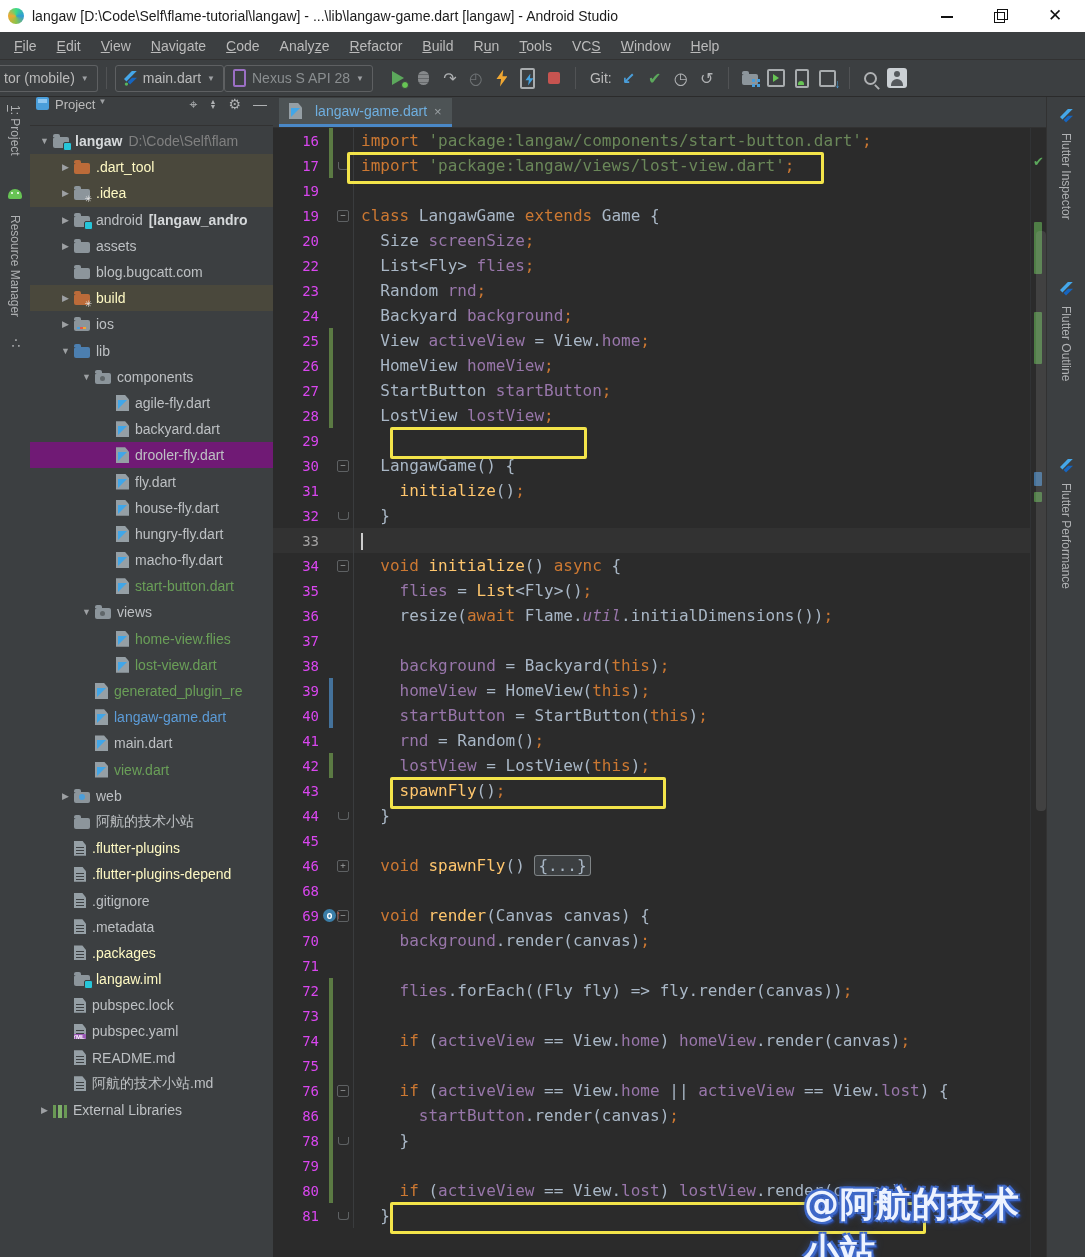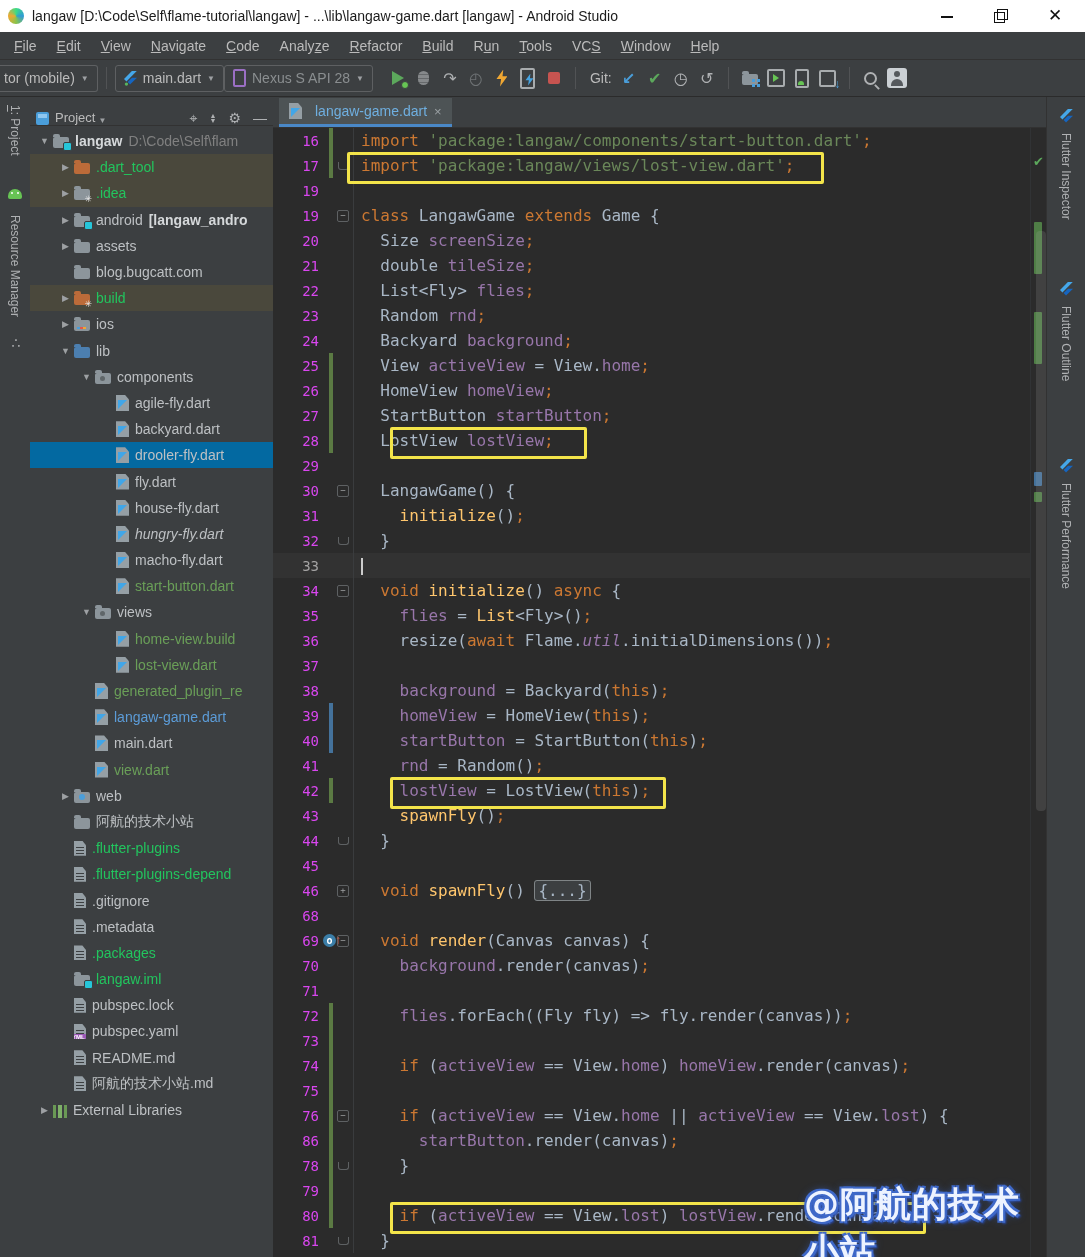--- a/index.html
+++ b/index.html
@@ -52,37 +52,37 @@
   .avatar::before{content:"";position:absolute;left:7px;top:3px;width:6px;height:6px;border-radius:50%;background:#55595D;}
   .avatar::after{content:"";position:absolute;left:4px;top:11px;width:12px;height:7px;border-radius:6px 6px 0 0;background:#55595D;}
   .flutter-ic{display:inline-block;}
   
   #leftbar{position:absolute;left:0;top:97px;width:30px;bottom:0;background:#3C3F41;border-right:1px solid #323232;}
   .vtext{writing-mode:vertical-rl;font-size:12px;color:#AFB1B3;position:absolute;left:8px;white-space:nowrap;}
   .android-head{position:absolute;left:8px;width:14px;height:10px;background:#67C454;border-radius:7px 7px 2px 2px;}
   .android-head::after{content:"";position:absolute;left:3px;top:3px;width:2px;height:2px;border-radius:50%;background:#fff;box-shadow:6px 0 #fff;}
   
   #project{position:absolute;left:30px;top:97px;width:243px;bottom:0;background:#3C3F41;overflow:hidden;}
-  #proj-header{height:28px;display:flex;align-items:flex-end;padding:0 6px;border-bottom:1px solid #323232;}
+  #proj-header{height:28px;display:flex;align-items:flex-start;padding:0 6px;border-bottom:1px solid #323232;}
   .pw-icon{width:13px;height:13px;background:#4A9EDA;border-radius:2px;margin-right:6px;position:relative;}
   .pw-icon::after{content:"";position:absolute;left:2px;top:2px;right:2px;height:4px;background:#8FC7F0;}
   #proj-title{color:#BBBBBB;font-size:13px;}
   .hdr-caret{font-size:8px;color:#9DA0A3;margin-left:3px;}
   #proj-tools{margin-left:auto;display:flex;align-items:center;gap:12px;color:#AFB1B3;}
   .ht{font-size:14px;line-height:14px;}
   .collapse-ic{display:flex;flex-direction:column;font-size:7px;line-height:5px;color:#AFB1B3;}
   #tree{position:absolute;top:31px;left:0;right:0;}
   .trow{display:flex;align-items:center;height:26.2px;white-space:nowrap;overflow:hidden;font-size:14px;}
   .trow .arr{flex:0 0 17px;text-align:center;font-size:9px;color:#9DA0A3;}
   .tl{color:#BDC0C3;}
-  .tl.c-o{color:#22c55e;} .tl.c-g{color:#6A9F58;} .tl.c-b{color:#5C9CD8;}
+  .tl.c-o{color:#fef9c3;} .tl.c-g{color:#6A9F58;} .tl.c-b{color:#5C9CD8;}
   .tl.bold{font-weight:bold;color:#D5D8DA;}
   .tsfx{color:#808080;margin-left:6px;}
   .tsfx.bold{color:#D5D8DA;font-weight:bold;}
-  .trow.bg-x{background:#4A483C;} .trow.bg-s{background:#0369a1;}
+  .trow.bg-x{background:#4A483C;} .trow.bg-s{background:#701a75;}
   .ti{flex:0 0 auto;margin-right:6px;position:relative;}
   .fbase{width:16px;height:11px;border-radius:2px;margin-top:3px;background:#8C959B;position:relative;}
   .fbase::before{content:"";position:absolute;top:-3px;left:0;width:7px;height:3px;background:inherit;border-radius:2px 2px 0 0;}
   .ti-proj{background:#8C959B;} .ti-proj::after{content:"";position:absolute;right:-3px;bottom:-3px;width:7px;height:7px;border-radius:2px;background:#26C6DA;border:1px solid #3C3F41;}
   .ti-dexc{background:#BC6B39;}
   .ti-didea::after,.ti-dbuild::after{content:"✳";position:absolute;right:-2px;bottom:-4px;font-size:9px;color:#E6E6E6;}
   .ti-dbuild{background:#BC6B39;}
   .ti-dios::after{content:"";position:absolute;left:3px;bottom:2px;width:9px;height:2px;background:linear-gradient(90deg,#4A9EDA 0 3px,#E2574C 3px 6px,#F0A732 6px 9px);}
   .ti-dlib{background:#4C7FB0;}
   .ti-dsrc::after{content:"";position:absolute;left:5px;top:3px;width:5px;height:5px;border-radius:50%;background:#5F6669;}
@@ -340,21 +340,21 @@
         <div class="trow" style="padding-left: 69px;">
           <span class="arr"></span>
           <span class="ti ti-dart"></span>
           <span class="tl c-n">fly.dart</span>
         </div>
         <div class="trow" style="padding-left: 69px;">
           <span class="arr"></span>
           <span class="ti ti-dart"></span>
           <span class="tl c-n">house-fly.dart</span>
         </div>
-        <div class="trow" style="padding-left: 69px; font-style: italic;">
+        <div class="trow" style="padding-left: 69px;">
           <span class="arr"></span>
           <span class="ti ti-dart"></span>
           <span class="tl c-n">hungry-fly.dart</span>
         </div>
         <div class="trow" style="padding-left: 69px;">
           <span class="arr"></span>
           <span class="ti ti-dart"></span>
           <span class="tl c-n">macho-fly.dart</span>
         </div>
         <div class="trow" style="padding-left: 69px;">
@@ -363,21 +363,21 @@
           <span class="tl c-g">start-button.dart</span>
         </div>
         <div class="trow" style="padding-left: 48px;">
           <span class="arr">▼</span>
           <span class="ti fbase ti-dsrc"></span>
           <span class="tl c-n">views</span>
         </div>
         <div class="trow" style="padding-left: 69px;">
           <span class="arr"></span>
           <span class="ti ti-dart"></span>
-          <span class="tl c-g">home-view.build</span>
+          <span class="tl c-g">home-view.flies</span>
         </div>
         <div class="trow" style="padding-left: 69px;">
           <span class="arr"></span>
           <span class="ti ti-dart"></span>
           <span class="tl c-g">lost-view.dart</span>
         </div>
         <div class="trow" style="padding-left: 48px;">
           <span class="arr"></span>
           <span class="ti ti-dart"></span>
           <span class="tl c-g">generated_plugin_re</span>
@@ -500,26 +500,20 @@
           <span class="foldc">
             <span class="fbox">−</span>
           </span>
           <pre class="codeline"><span class="tk-kw">class </span><span class="tk-pl">LangawGame </span><span class="tk-kw">extends </span><span class="tk-pl">Game {</span></pre>
         </div>
         <div class="crow">
           <span class="ln">20</span>
           <span class="vbar"></span>
           <span class="foldc"></span>
           <pre class="codeline"><span class="tk-pl">  Size </span><span class="tk-fld">screenSize</span><span class="tk-kw">;</span></pre>
-        </div>
-        <div class="crow">
-          <span class="ln">21</span>
-          <span class="vbar"></span>
-          <span class="foldc"></span>
-          <pre class="codeline"><span class="tk-pl">  double </span><span class="tk-fld">tileSize</span><span class="tk-kw">;</span></pre>
         </div>
         <div class="crow">
           <span class="ln">22</span>
           <span class="vbar"></span>
           <span class="foldc"></span>
           <pre class="codeline"><span class="tk-pl">  List&lt;Fly&gt; </span><span class="tk-fld">flies</span><span class="tk-kw">;</span></pre>
         </div>
         <div class="crow">
           <span class="ln">23</span>
           <span class="vbar"></span>

